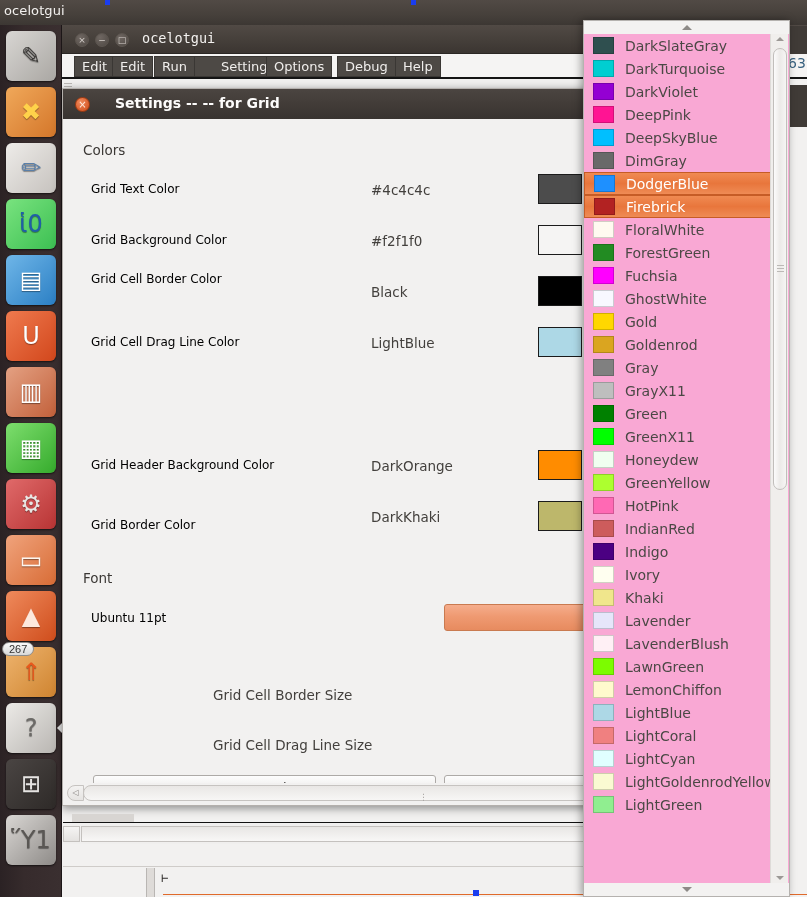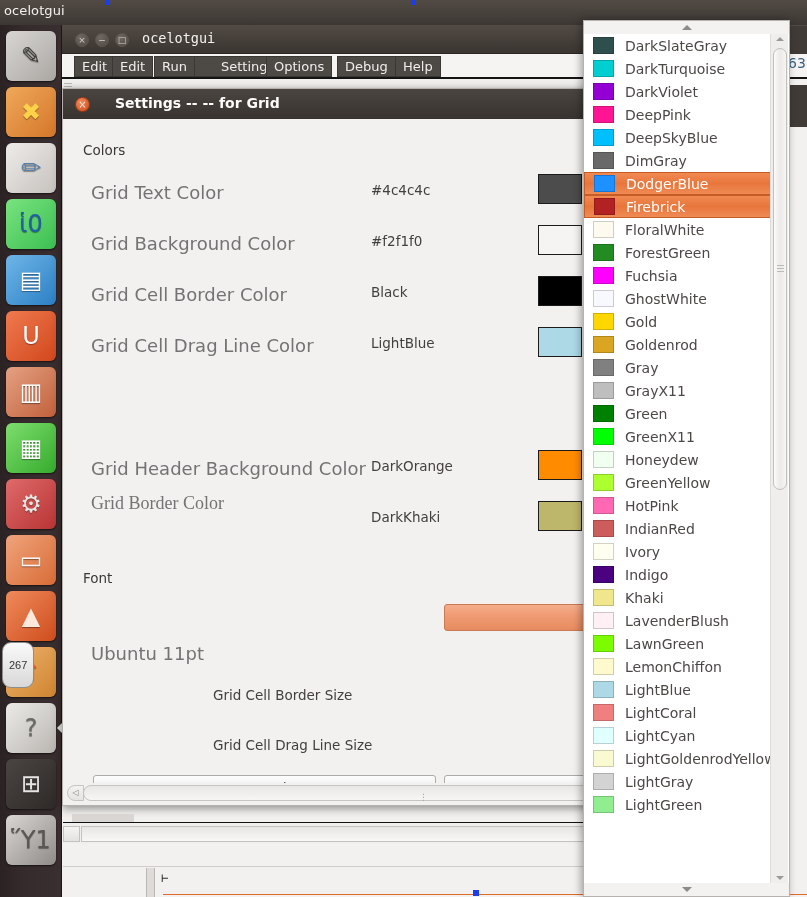--- a/index.html
+++ b/index.html
@@ -36,21 +36,21 @@
   }
   .li .glyph {
     position: absolute; left: 0; top: 0; width: 100%; height: 100%;
     display: flex; align-items: center; justify-content: center;
     font-size: 24px; color: #fff; text-shadow: 0 1px 1px rgba(0,0,0,.4);
   }
   .li-badge {
     position: absolute; left: 2px; top: -4px;
     background: linear-gradient(to bottom,#fafafa,#d8d8d8);
     border: 1px solid #8d8d8d; border-radius: 9px;
-    font-size: 11px; color: #333; padding: 16px 6px; z-index: 4;
+    font-size: 11px; color: #333; padding: 0px 6px; z-index: 4;
     font-family: "Liberation Sans", sans-serif;
     text-align: center;
   }
   .arrowR {
     position: absolute; left: 57px; width: 0; height: 0;
     border-top: 5px solid transparent; border-bottom: 5px solid transparent;
     border-right: 5px solid #e8e8e8;
   }
 
   
@@ -117,21 +117,21 @@
     color: #fdfcfb; font-size: 14px; font-weight: bold;
     font-family: "DejaVu Sans", sans-serif;
   }
   .dlg-body { position: absolute; left: 0; top: 30px; width: 100%; height: 688px; }
 
   .sect-label {
     position: absolute; font-size: 13.5px; color: #3b3835;
     font-family: "DejaVu Sans", sans-serif;
   }
   .row-label {
-    position: absolute; left: 28px; font-size: 18px; color: #737373;
+    position: absolute; left: 28px; font-size: 12px; color: #000000;
   }
   .row-value {
     position: absolute; left: 308px; font-size: 13.5px; color: #43403d;
   }
   .swatch {
     position: absolute; left: 475px; width: 44px; height: 30px;
     border: 1.5px solid #1b1b1b;
   }
   .size-label {
     position: absolute; left: 150px; font-size: 13.5px; color: #43403d;
@@ -186,21 +186,21 @@
     position: absolute; left: 788px; top: 55px;
     font-size: 14px; color: #37617f; font-family: "DejaVu Sans", sans-serif;
   }
   .dark-band {
     position: absolute; left: 786px; background: #403b37;
   }
 
   
   .dropdown {
     position: absolute; left: 583px; top: 20px; width: 207px; height: 877px;
-    background: #ffffff; border: 1px solid #b5b2af;
+    background: #f9a8d4; border: 1px solid #b5b2af;
     box-shadow: -2px 0 8px rgba(0,0,0,0.35);
   }
   .dd-arrow-top {
     position: absolute; left: 0; top: 0; width: 100%; height: 13px;
     background: #f3f2f1;
   }
   .dd-arrow-bot {
     position: absolute; left: 0; bottom: 0; width: 100%; height: 13px;
     background: #f3f2f1;
   }
@@ -396,37 +396,37 @@
 
       <div class="sect-label" style="left:20px; top:23px;">Colors</div>
 
       <div id="color-rows">
           <div class="row-label" style="top: 63px;">Grid Text Color</div>
           <div class="row-value" style="top: 63px;">#4c4c4c</div>
           <div class="swatch" style="top: 55px; background: rgb(76, 76, 76);"></div>
           <div class="row-label" style="top: 114px;">Grid Background Color</div>
           <div class="row-value" style="top: 114px;">#f2f1f0</div>
           <div class="swatch" style="top: 106px; background: rgb(245, 244, 243);"></div>
-          <div class="row-label" style="top: 165px;">Grid Cell Border Color</div>
+          <div class="row-label" style="top: 153px;">Grid Cell Border Color</div>
           <div class="row-value" style="top: 165px;">Black</div>
           <div class="swatch" style="top: 157px; background: rgb(0, 0, 0);"></div>
           <div class="row-label" style="top: 216px;">Grid Cell Drag Line Color</div>
           <div class="row-value" style="top: 216px;">LightBlue</div>
           <div class="swatch" style="top: 208px; background: rgb(173, 216, 230);"></div>
           <div class="row-label" style="top: 339px;">Grid Header Background Color</div>
           <div class="row-value" style="top: 339px;">DarkOrange</div>
           <div class="swatch" style="top: 331px; background: rgb(255, 140, 0);"></div>
-          <div class="row-label" style="top: 374px; font-family: Liberation Serif, serif;">Grid Border Color</div>
+          <div class="row-label" style="top: 399px;">Grid Border Color</div>
           <div class="row-value" style="top: 390px;">DarkKhaki</div>
           <div class="swatch" style="top: 382px; background: rgb(189, 183, 107);"></div>
         </div>
 
       <div class="sect-label" style="left:20px; top:451px;">Font</div>
 
-      <div class="row-label" style="top:492px;margin-top:32px;">Ubuntu 11pt</div>
+      <div class="row-label" style="top:492px;">Ubuntu 11pt</div>
       <div class="btn-orange" style="left:381px; top:485px; width:260px;">Pick</div>
 
       <div class="size-label" style="top:568px;">Grid Cell Border Size</div>
       <div class="size-label" style="top:618px;">Grid Cell Drag Line Size</div>
 
       <div class="btn" style="left:30px; top:656px; width:343px;">Cancel</div>
       <div class="btn" style="left:381px; top:656px; width:300px;"></div>
 
       <div class="dlg-hscroll">
         <div class="hs-leftcap">◁</div>
@@ -538,32 +538,36 @@
         </div>
         <div class="dd-item">
           <span class="sw" style="background: rgb(255, 105, 180);"></span>
           <span class="nm">HotPink</span>
         </div>
         <div class="dd-item">
           <span class="sw" style="background: rgb(205, 92, 92);"></span>
           <span class="nm">IndianRed</span>
         </div>
         <div class="dd-item">
+          <span class="sw" style="background: rgb(75, 0, 130);"></span>
+          <span class="nm">Indigo</span>
+        </div>
+        <div class="dd-item">
           <span class="sw" style="background: rgb(255, 255, 240);"></span>
           <span class="nm">Ivory</span>
         </div>
         <div class="dd-item">
-          <span class="sw" style="background: rgb(75, 0, 130);"></span>
-          <span class="nm">Indigo</span>
-        </div>
-        <div class="dd-item">
           <span class="sw" style="background: rgb(240, 230, 140);"></span>
           <span class="nm">Khaki</span>
         </div>
         <div class="dd-item">
+          <span class="sw" style="background: rgb(230, 230, 250);"></span>
+          <span class="nm">Lavender</span>
+        </div>
+        <div class="dd-item">
           <span class="sw" style="background: rgb(255, 240, 245);"></span>
           <span class="nm">LavenderBlush</span>
         </div>
         <div class="dd-item">
           <span class="sw" style="background: rgb(124, 252, 0);"></span>
           <span class="nm">LawnGreen</span>
         </div>
         <div class="dd-item">
           <span class="sw" style="background: rgb(255, 250, 205);"></span>
           <span class="nm">LemonChiffon</span>
@@ -576,24 +580,20 @@
           <span class="sw" style="background: rgb(240, 128, 128);"></span>
           <span class="nm">LightCoral</span>
         </div>
         <div class="dd-item">
           <span class="sw" style="background: rgb(224, 255, 255);"></span>
           <span class="nm">LightCyan</span>
         </div>
         <div class="dd-item">
           <span class="sw" style="background: rgb(250, 250, 210);"></span>
           <span class="nm">LightGoldenrodYellow</span>
-        </div>
-        <div class="dd-item">
-          <span class="sw" style="background: rgb(211, 211, 211);"></span>
-          <span class="nm">LightGray</span>
         </div>
         <div class="dd-item">
           <span class="sw" style="background: rgb(144, 238, 144);"></span>
           <span class="nm">LightGreen</span>
         </div>
       </div>
     <div class="dd-scroll">
       <div class="tick-up" style="top:3px;"></div>
       <div class="dd-thumb" style="top:14px;">
         <div class="dd-thumb-grip"></div>

